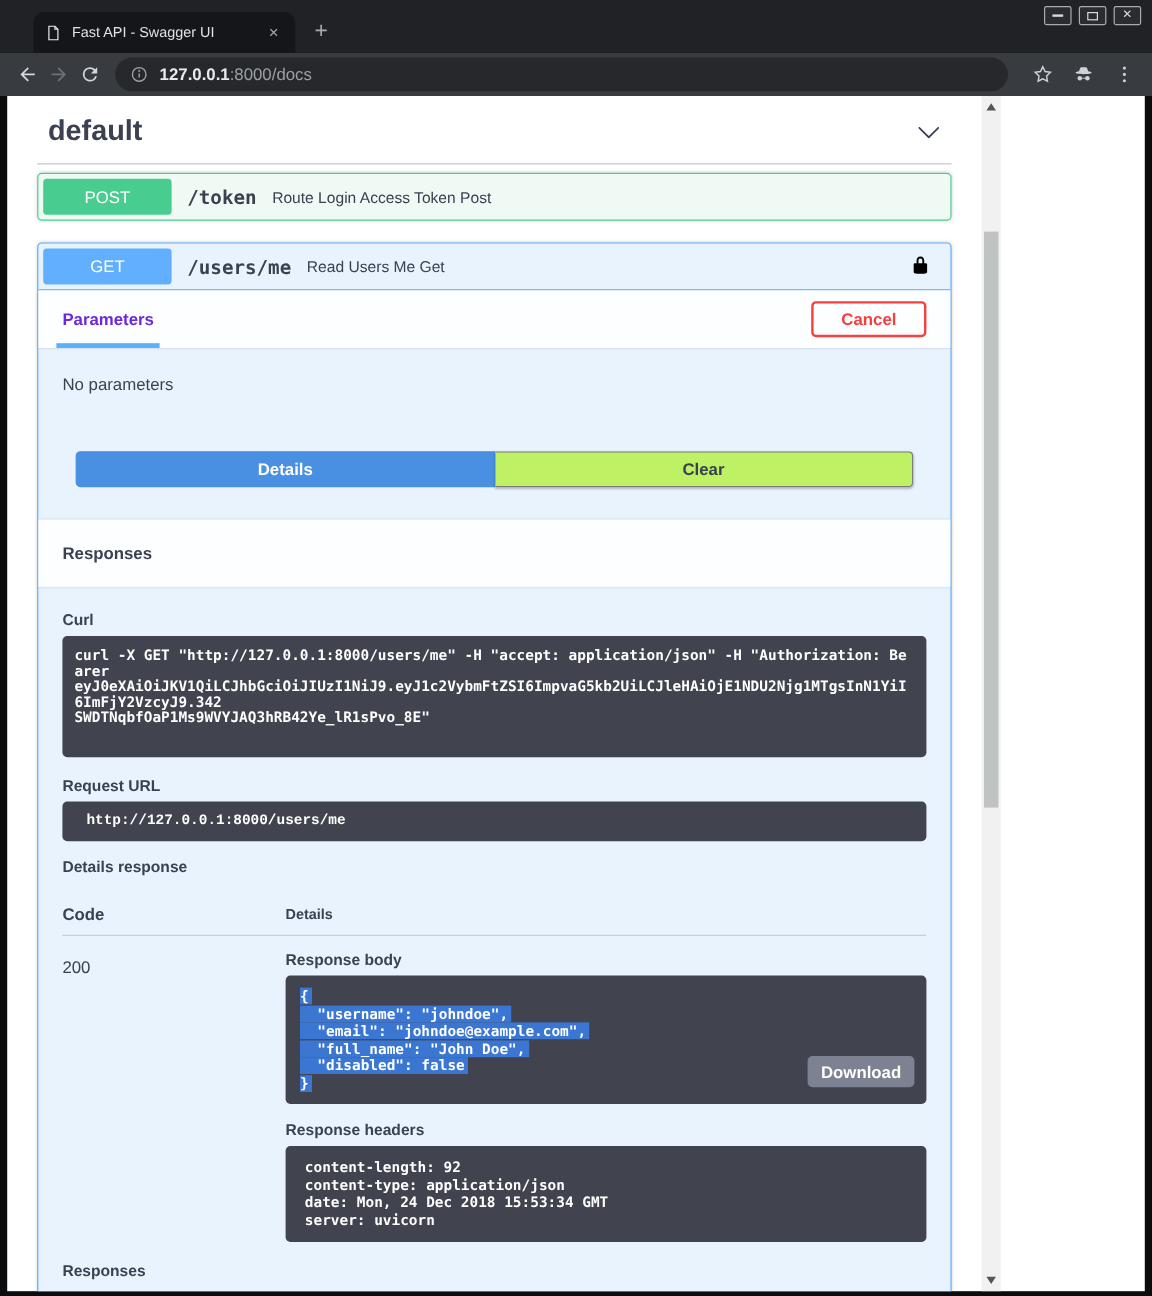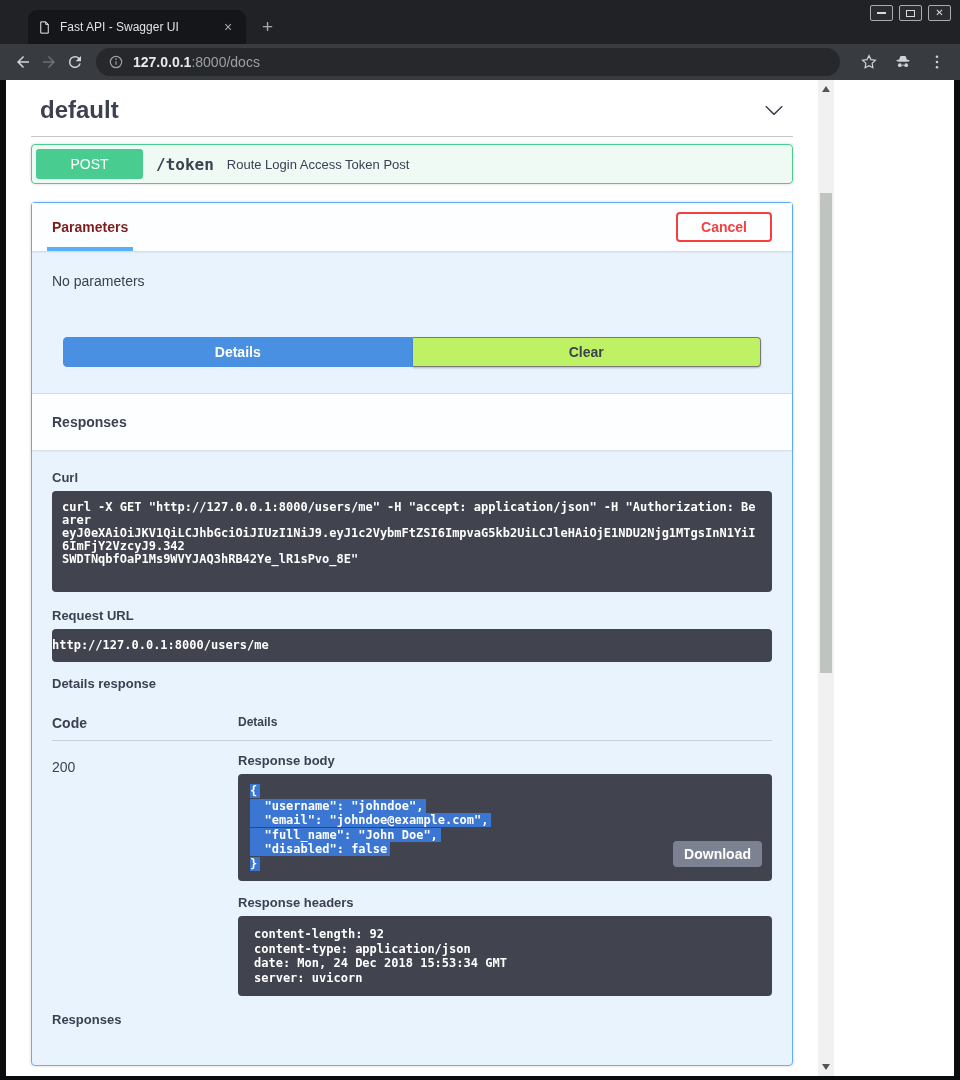--- a/index.html
+++ b/index.html
@@ -62,21 +62,21 @@
   .op-desc { font-size:13px; margin-left:13px; }
   .lock-btn { margin-left:auto; margin-right:12px; width:18px; height:20px; background:none; border:none; }
   .lock-btn svg { width:16px; height:18px; }
 
   .section-header { display:flex; justify-content:space-between; align-items:center;
                     background:rgba(255,255,255,.85); padding:0 20px; height:48px;
                     box-shadow:0 1px 2px rgba(0,0,0,.12); }
   .tab-item { position:relative; height:48px; display:flex; align-items:center; }
   .tab-item::after { content:""; position:absolute; left:-5px; bottom:0; height:4px;
                      width:calc(100% + 10px); background:#58b0f8; }
-  .tab-label { font-size:14px; font-weight:bold; color:#7f1d1d; }
+  .tab-label { font-size:14px; font-weight:bold; color:#6d28d9; }
   .btn-cancel { border:2px solid #f93e3e; color:#f93e3e; background:transparent; border-radius:4px;
                 padding:5px 23px; font-size:14px; font-weight:bold; font-family:inherit; }
 
   .params-body { padding:22px 20px 40px; font-size:14px; }
 
   .execute-row { display:flex; padding:8px 31px 26px; }
   .btn-execute { flex:1; background:#4990e2; color:#fff; font-weight:bold; font-size:14px;
                  padding:6px 0; border:1px solid #4990e2; border-radius:4px 0 0 4px; font-family:inherit; }
   .btn-clear   { flex:1; background:#bef264; color:#3b4151; font-weight:bold; font-size:14px;
                  padding:6px 0; border:1px solid #7a7a7a; border-left:none; border-radius:0 4px 4px 0;
@@ -86,24 +86,24 @@
                       height:57px; display:flex; align-items:center; padding:0 20px;
                       box-shadow:0 1px 2px rgba(0,0,0,.1); }
   .responses-header h4 { font-size:14px; font-weight:bold; color:#3b4151; }
 
   .responses-inner { padding:20px; }
   .block-label { font-size:13px; font-weight:bold; color:#3b4151; margin-bottom:6px; }
   .code-block { background:#41444e; border-radius:4px; color:#fff;
                 font-family:"DejaVu Sans Mono", monospace; font-size:12px; font-weight:600; }
   .curl-block { padding:10px; min-height:101px; margin-bottom:16px; }
   .curl-block div { white-space:pre-wrap; word-break:break-all; line-height:13px; }
-  .url-block { padding:10px 0; margin-bottom:14px; line-height:13px; }
+  .url-block { padding:10px 20px; margin-bottom:14px; line-height:13px;font-family:Liberation Mono, monospace; }
   .server-resp-label { font-size:13px; font-weight:bold; margin:0 0 24px; }
 
-  .tbl-head { display:flex; align-items:flex-start; padding-bottom:9px; border-bottom:1px solid rgba(59,65,81,.2);margin-top:10px; }
+  .tbl-head { display:flex; align-items:center; padding-bottom:9px; border-bottom:1px solid rgba(59,65,81,.2);margin-top:10px; }
   .col-code { width:186px; font-size:14px; font-weight:bold; }
   .col-main { flex:1; font-size:12px; font-weight:bold; }
 
   .result-row { display:flex; margin-top:12px; }
   .result-code { width:186px; font-size:14px; padding-top:6px; }
   .result-details { flex:1; }
 
   .body-block { position:relative; padding:10px 12px; min-height:106px; margin-bottom:14px; }
   .body-block .line { white-space:pre; line-height:14.5px; }
   .body-block .sel { background:#3a76d2; padding-right:3px; }
@@ -201,20 +201,30 @@
 
       <div class="opblock post">
         <div class="op-summary">
           <span class="method-badge">POST</span>
           <span class="op-path">/token</span>
           <span class="op-desc">Route Login Access Token Post</span>
         </div>
       </div>
 
       <div class="opblock get">
+        <div class="op-summary">
+          <span class="method-badge">GET</span>
+          <span class="op-path">/users/me</span>
+          <span class="op-desc">Read Users Me Get</span>
+          <button class="lock-btn">
+            <svg viewBox="0 0 20 20" fill="#000">
+                <path d="M15.8 8H14V5.6C14 2.703 12.665 1 10 1S6 2.703 6 5.6V8H4c-.553 0-1 .646-1 1.199V17c0 .549.428 1.139.951 1.307l1.197.387C5.672 18.861 6.55 19 7.1 19h5.8c.549 0 1.428-.139 1.951-.307l1.196-.387c.524-.167.953-.757.953-1.306V9.199C17 8.646 16.352 8 15.8 8zM12 8H8V5.199C8 3.754 8.797 3 10 3s2 .754 2 2.199V8z"></path>
+              </svg>
+          </button>
+        </div>
 
         <div class="section-header">
           <div class="tab-item">
             <span class="tab-label">Parameters</span>
           </div>
           <button class="btn-cancel">Cancel</button>
         </div>
 
         <div class="params-body">No parameters</div>
 

